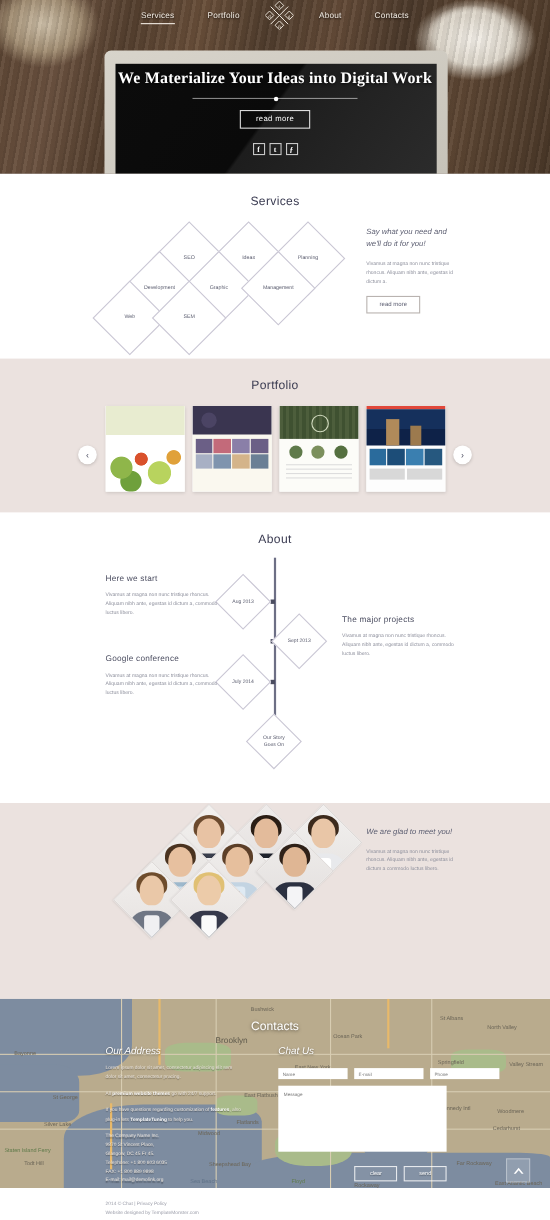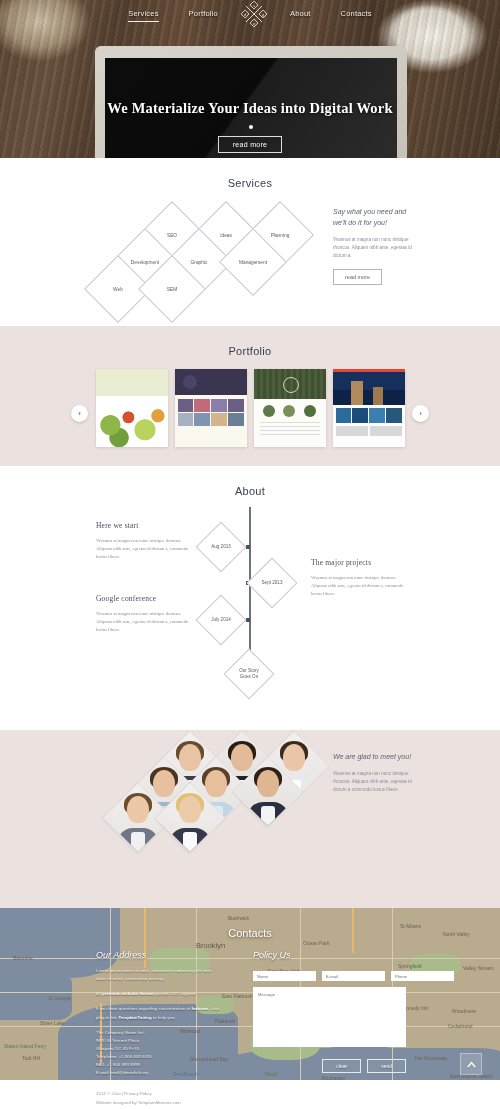--- a/index.html
+++ b/index.html
@@ -47,21 +47,21 @@
     width: 100%; height: 110px;
     background: linear-gradient(126deg, #0c0c0c 0%, #0a0a0a 46%, #1d1d1d 47%, #2c2c2c 100%);
   }
   .hero-overlay {
     position: absolute; inset: 0;
     z-index: 5;
     display: flex; flex-direction: column;
     align-items: center;
   }
   .hero-title {
-    margin-top: 100px;
+    margin-top: 63px;
     font-family: "Liberation Serif", serif;
     font-size: 14.5px;
     font-weight: bold;
     color: #fff;
     letter-spacing: 0.2px;
     text-shadow: 0 1px 3px rgba(0,0,0,0.75);
     white-space: nowrap;
   }
   .hero-slider-line {
     margin-top: 9px;
@@ -291,21 +291,21 @@
     background: #fff;
     transform: rotate(45deg);
     cursor: pointer;
   }
   .tl-dia span {
     position: absolute; left: 50%; top: 50%;
     transform: translate(-50%,-50%) rotate(-45deg);
     font-size: 4.6px; color: #5a5c6e; white-space: nowrap;
     text-align: center; line-height: 1.35;
   }
-  .tl-txt { position: absolute; width: 102px; font-family: Liberation Serif, serif; }
+  .tl-txt { position: absolute; width: 102px; }
 
   
   .team { height: 178px; }
   .team-wrap { position: relative; width: 500px; height: 125px; margin-top: 6px; }
   .tdia {
     position: absolute;
     width: 50px; height: 50px;
     transform: rotate(45deg);
     overflow: hidden;
     border: 1px solid #ddd8d6;
@@ -778,21 +778,21 @@
         <div>The Company Name Inc.</div>
         <div>9870 St Vincent Place,</div>
         <div>Glasgow, DC 45 Fr 45.</div>
         <div>Telephone: +1 800 603 6035</div>
         <div>FAX: +1 800 889 9898</div>
         <div>E-mail: mail@demolink.org</div>
       </div>
     </div>
 
     <div class="ct-right">
-      <div class="ct-h">Policy Us</div>
+      <div class="ct-h">Chat Us</div>
       <div class="fr">
         <input class="fld" type="text" placeholder="Name" style="">
         <input class="fld" type="text" placeholder="E-mail" style="">
         <input class="fld" type="text" placeholder="Phone" style="">
       </div>
       <textarea class="ta" placeholder="Message" style=""></textarea>
       <div class="btn-row">
         <button class="form-btn">clear</button>
         <button class="form-btn">send</button>
       </div>

